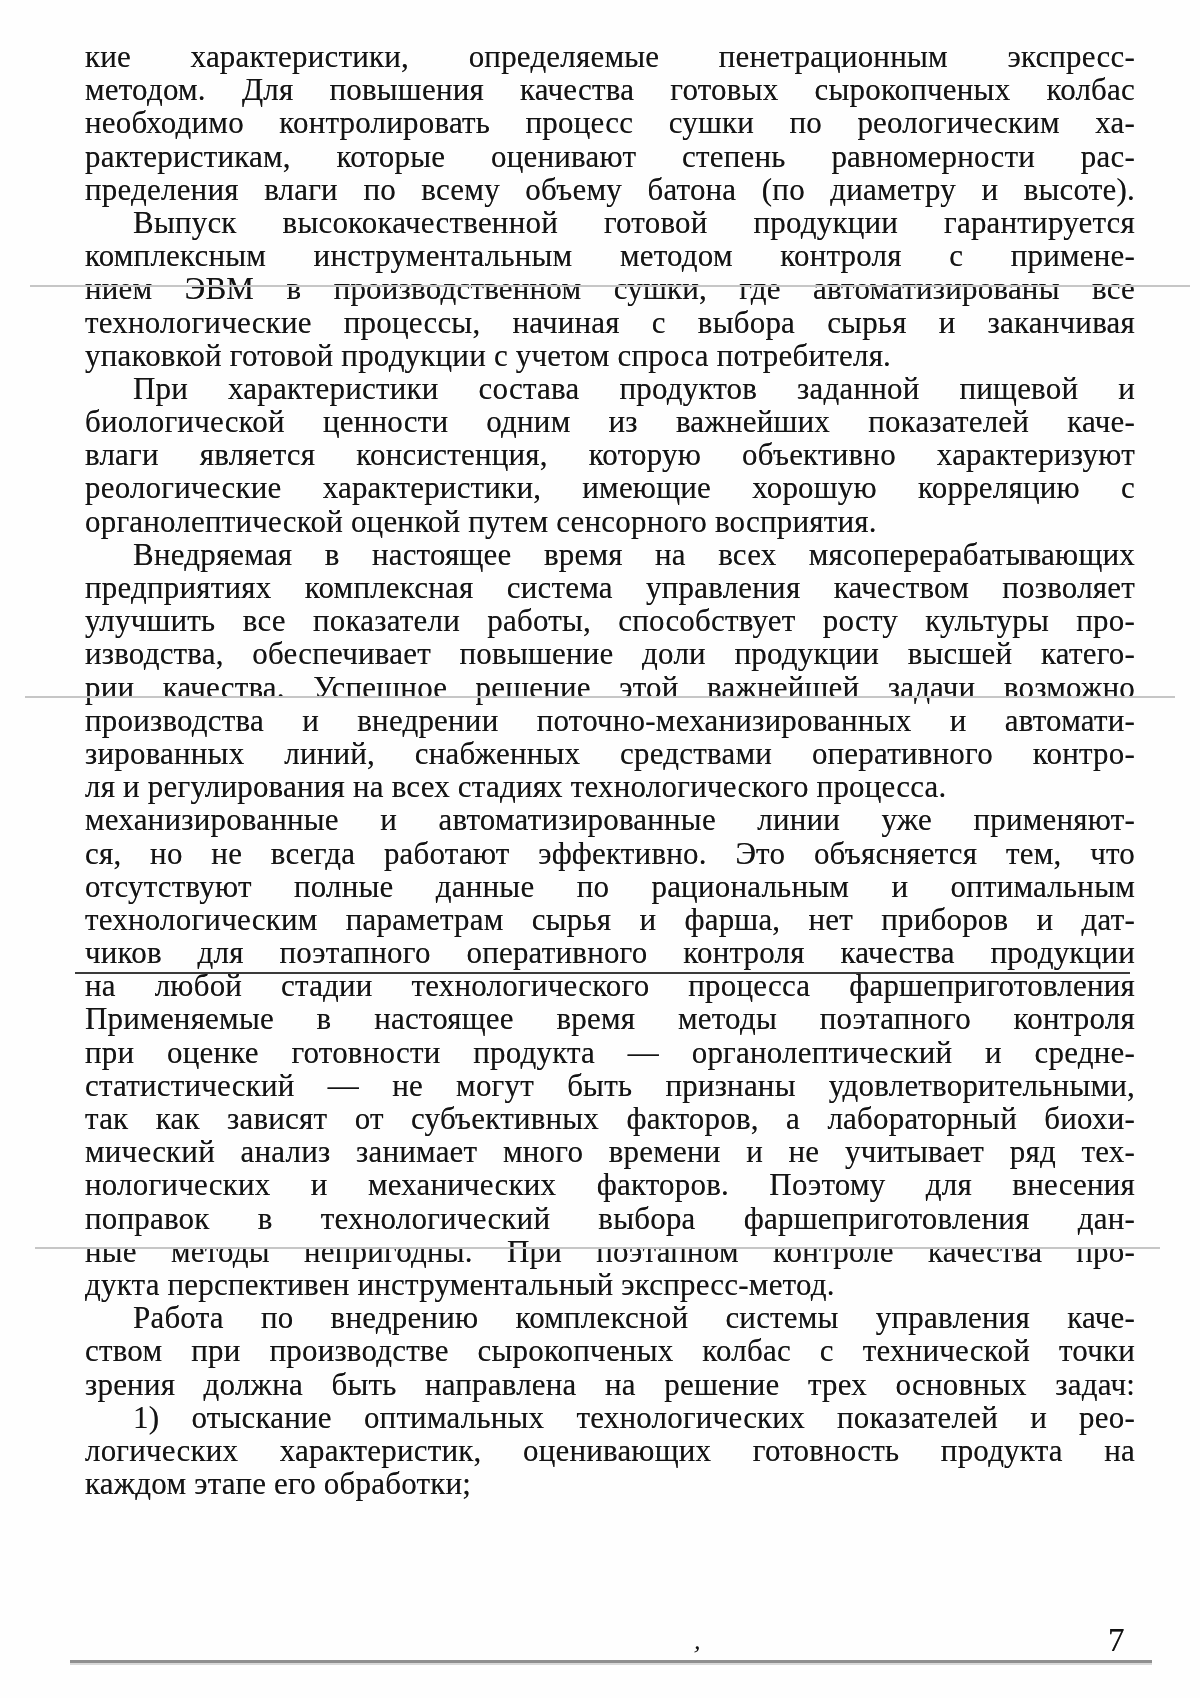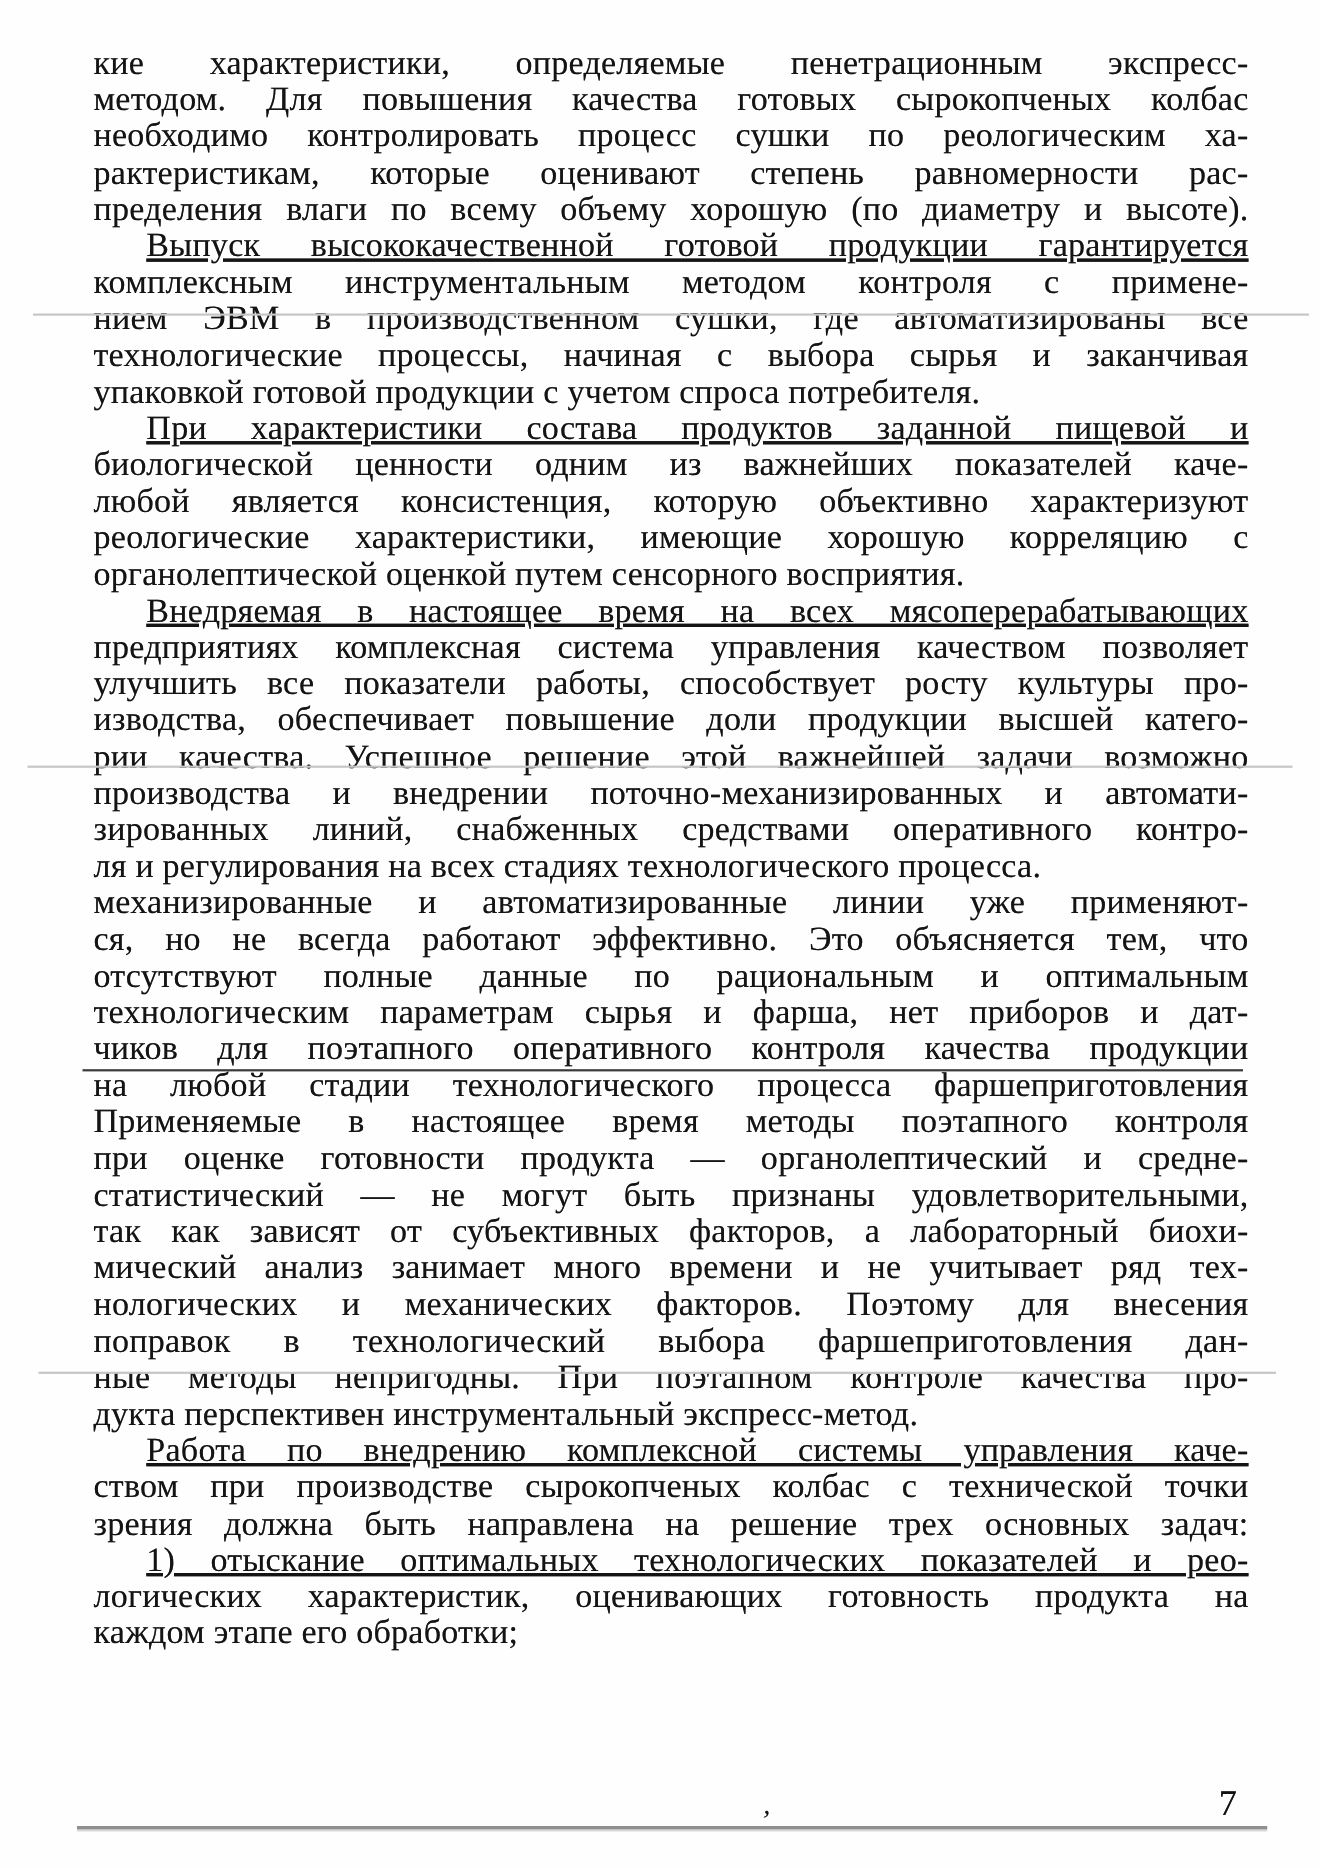--- a/index.html
+++ b/index.html
@@ -29,21 +29,20 @@
   .line {
     text-align: justify;
     text-align-last: justify;
     text-justify: inter-word;
     white-space: normal;
     height: 33.2px;
     overflow: visible;
   }
   .line.indent {
     padding-left: 48px;
-    text-decoration: underline;
   }
   .line.end {
     text-align-last: left;
   }
   
   .scan-line {
     position: absolute;
     height: 2px;
     background: #c6c6c6;
   }
@@ -79,29 +78,29 @@
 </style>
 </head>
 <body>
 
 <div class="page">
   <div class="text-block">
       <div class="line">кие характеристики, определяемые пенетрационным экспресс-</div>
       <div class="line">методом. Для повышения качества готовых сырокопченых колбас</div>
       <div class="line">необходимо контролировать процесс сушки по реологическим ха-</div>
       <div class="line">рактеристикам, которые оценивают степень равномерности рас-</div>
-      <div class="line">пределения влаги по всему объему хорошую (по диаметру и высоте).</div>
+      <div class="line">пределения влаги по всему объему батона (по диаметру и высоте).</div>
       <div class="line indent">Выпуск высококачественной готовой продукции гарантируется</div>
       <div class="line">комплексным инструментальным методом контроля с примене-</div>
       <div class="line">нием ЭВМ в производственном сушки, где автоматизированы все</div>
       <div class="line">технологические процессы, начиная с выбора сырья и заканчивая</div>
       <div class="line end">упаковкой готовой продукции с учетом спроса потребителя.</div>
       <div class="line indent">При характеристики состава продуктов заданной пищевой и</div>
       <div class="line">биологической ценности одним из важнейших показателей каче-</div>
-      <div class="line">любой является консистенция, которую объективно характеризуют</div>
+      <div class="line">влаги является консистенция, которую объективно характеризуют</div>
       <div class="line">реологические характеристики, имеющие хорошую корреляцию с</div>
       <div class="line end">органолептической оценкой путем сенсорного восприятия.</div>
       <div class="line indent">Внедряемая в настоящее время на всех мясоперерабатывающих</div>
       <div class="line">предприятиях комплексная система управления качеством позволяет</div>
       <div class="line">улучшить все показатели работы, способствует росту культуры про-</div>
       <div class="line">изводства, обеспечивает повышение доли продукции высшей катего-</div>
       <div class="line">рии качества. Успешное решение этой важнейшей задачи возможно</div>
       <div class="line">производства и внедрении поточно-механизированных и автомати-</div>
       <div class="line">зированных линий, снабженных средствами оперативного контро-</div>
       <div class="line end">ля и регулирования на всех стадиях технологического процесса.</div>

